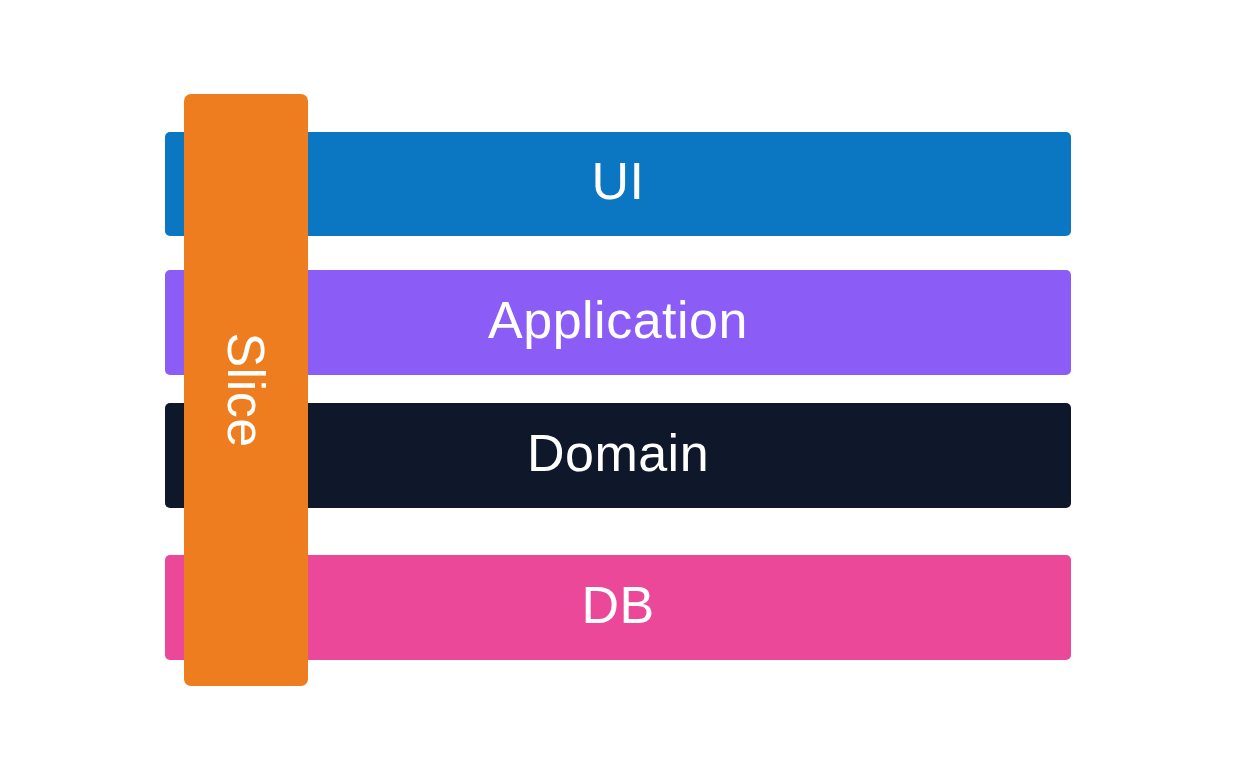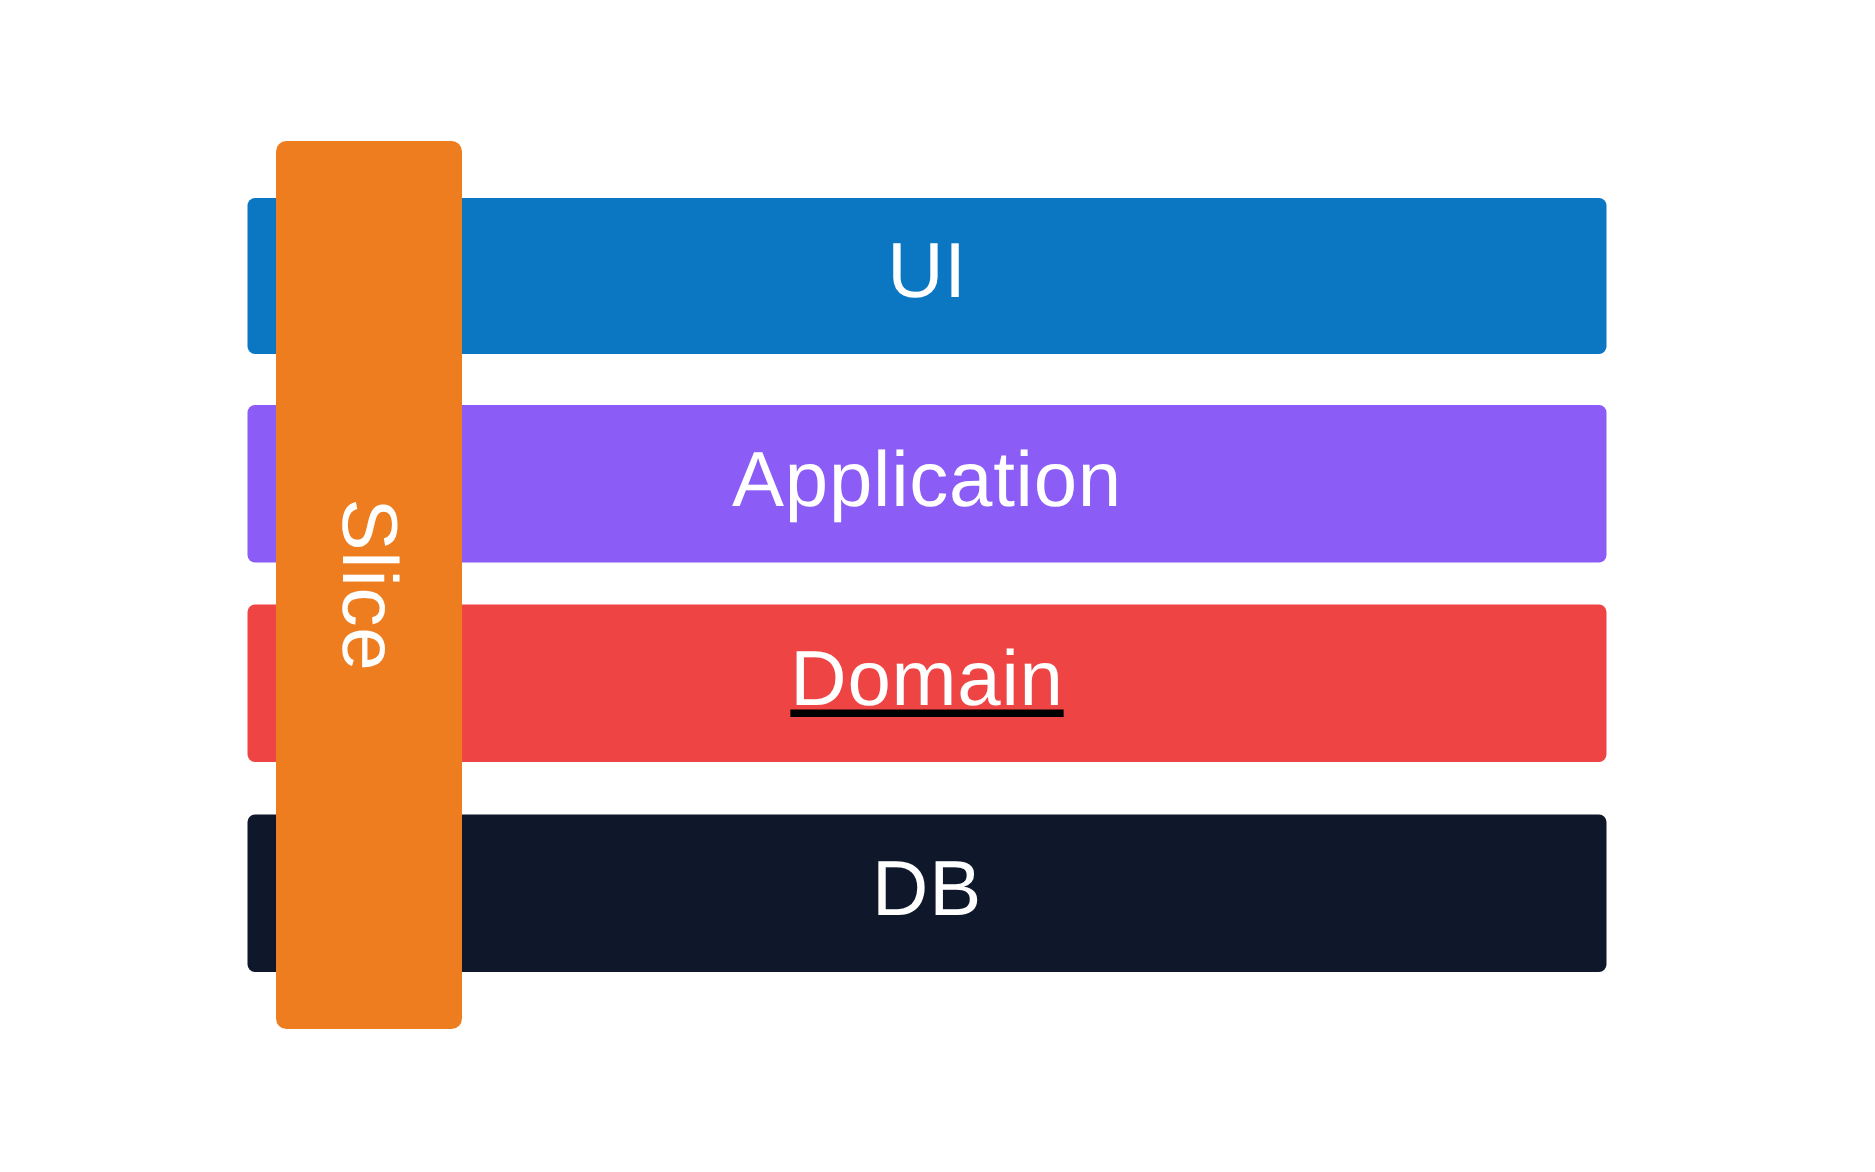--- a/index.html
+++ b/index.html
@@ -65,25 +65,25 @@
 <div class="diagram-canvas">
 
   <div class="layer layer-ui" style="background-color: rgb(11, 119, 194);">
     <span class="layer-label">UI</span>
   </div>
 
   <div class="layer layer-application" style="background-color: #8b5cf6;">
     <span class="layer-label">Application</span>
   </div>
 
-  <div class="layer layer-domain" style="background-color: #ef4444; text-decoration: underline;">
+  <div class="layer layer-domain" style="background-color: #0f172a;">
     <span class="layer-label">Domain</span>
   </div>
 
-  <div class="layer layer-db" style="background-color: #0f172a;">
+  <div class="layer layer-db" style="background-color: #ec4899; margin-top: 12px;">
     <span class="layer-label">DB</span>
   </div>
 
   <div class="slice-bar" style="background-color: rgb(238, 125, 32);">
     <span class="slice-label">Slice</span>
   </div>
 
 </div>
 
 </body></html>

